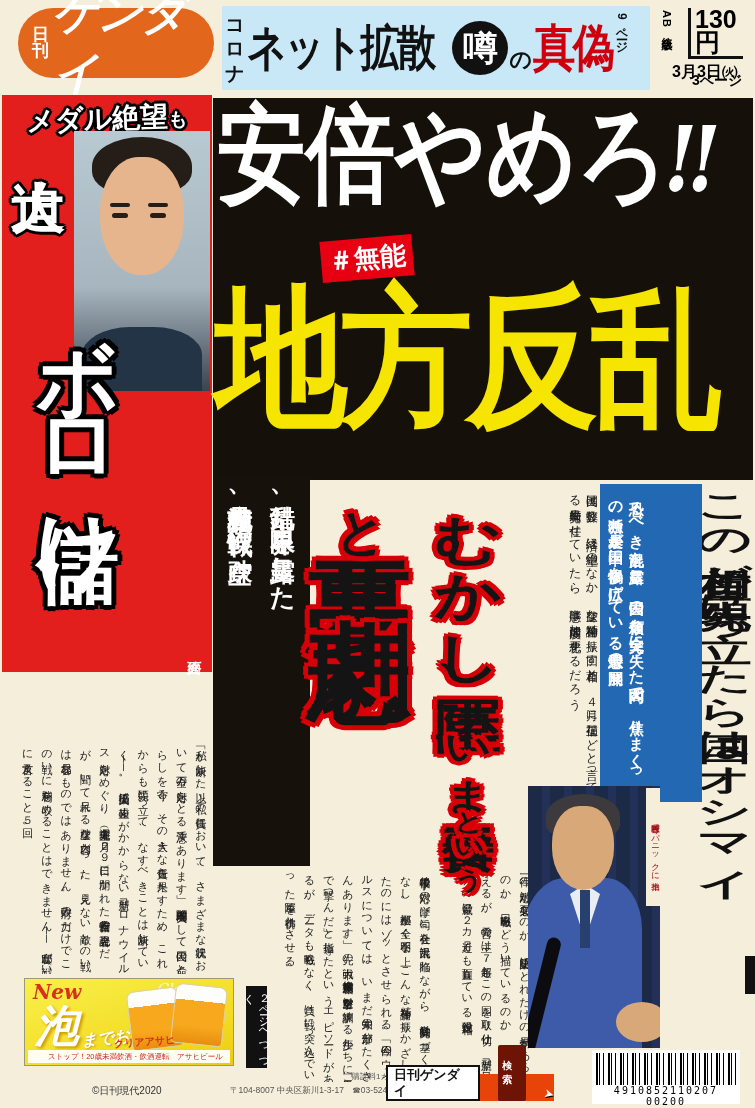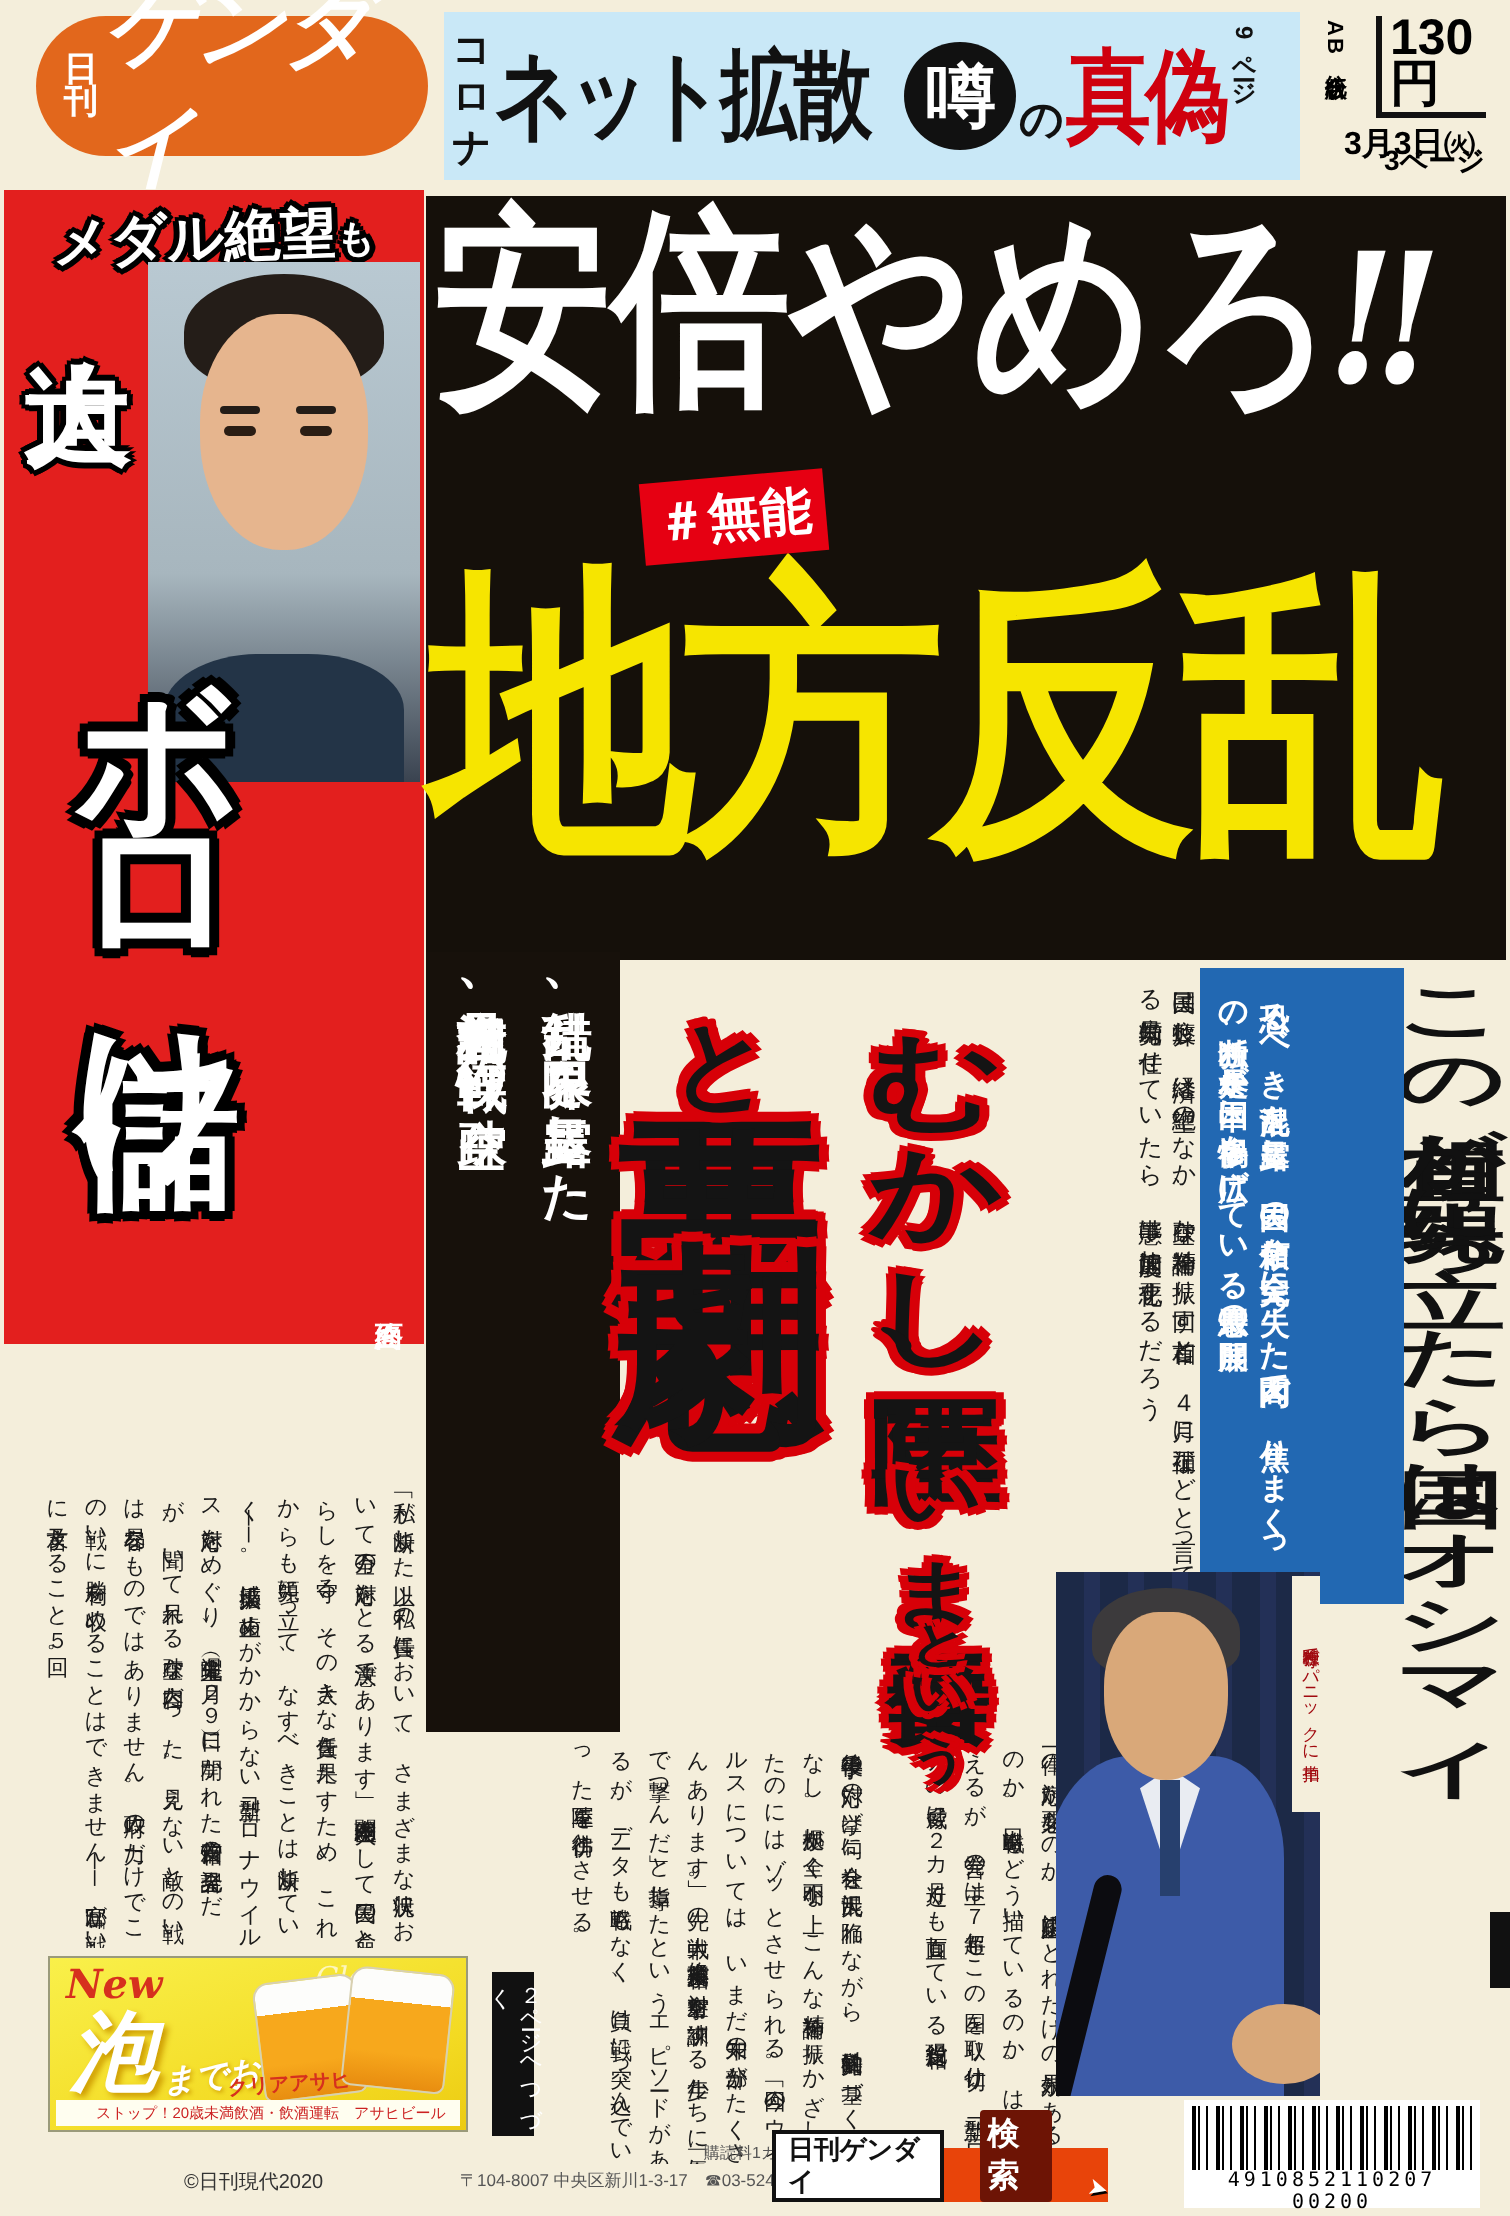--- a/index.html
+++ b/index.html
@@ -93,21 +93,21 @@
   .ad-brand{position:absolute;right:58px;top:56px;color:#d6301e;font-size:10px;font-weight:900;transform:rotate(-4deg);}
   .ad-strip{position:absolute;left:3px;right:3px;bottom:2px;height:13px;background:#fffef0;color:#c22;font-size:7.5px;line-height:13px;white-space:nowrap;overflow:hidden;padding-left:20px;}
   
   .f-issue{left:24px;top:1069px;font-size:11px;font-weight:700;color:#222;}
   .f-note{left:352px;top:1071px;font-size:8px;color:#555;}
   .f-copy{left:92px;top:1084px;font-size:10px;color:#333;}
   .f-addr{left:230px;top:1085px;font-size:8.5px;color:#555;}
   
   .search{left:386px;top:1074px;width:168px;height:27px;background:#e8440a;display:flex;align-items:flex-end;justify-content:center;gap:18px;z-index:7;}
   .search-box{background:#fff;border:2px solid #111;font-size:13px;font-weight:900;color:#111;padding:0 6px;line-height:16px;}
-  .search-btn{background:#6d1405;color:#fff;font-size:16px;font-weight:700;padding:2px 4px;border-radius:2px;}
+  .search-btn{background:#6d1405;color:#fff;font-size:10px;font-weight:700;padding:14px 4px;border-radius:2px;}
   .cursor{color:#fff;font-size:12px;text-shadow:1px 1px #000;transform:rotate(15deg);}
   
   .barcode{left:592px;top:1050px;width:148px;height:54px;background:#fff;padding:3px 4px;box-sizing:border-box;z-index:6;}
   .bars{height:32px;background:repeating-linear-gradient(90deg,#000 0 2px,#fff 2px 3px,#000 3px 4px,#fff 4px 7px,#000 7px 8px,#fff 8px 12px);}
   .digits{font-family:"DejaVu Sans Mono","Liberation Mono",monospace;font-size:10px;letter-spacing:2px;text-align:center;}
 </style>
 </head>
 <body>
 
 <div class="page">

